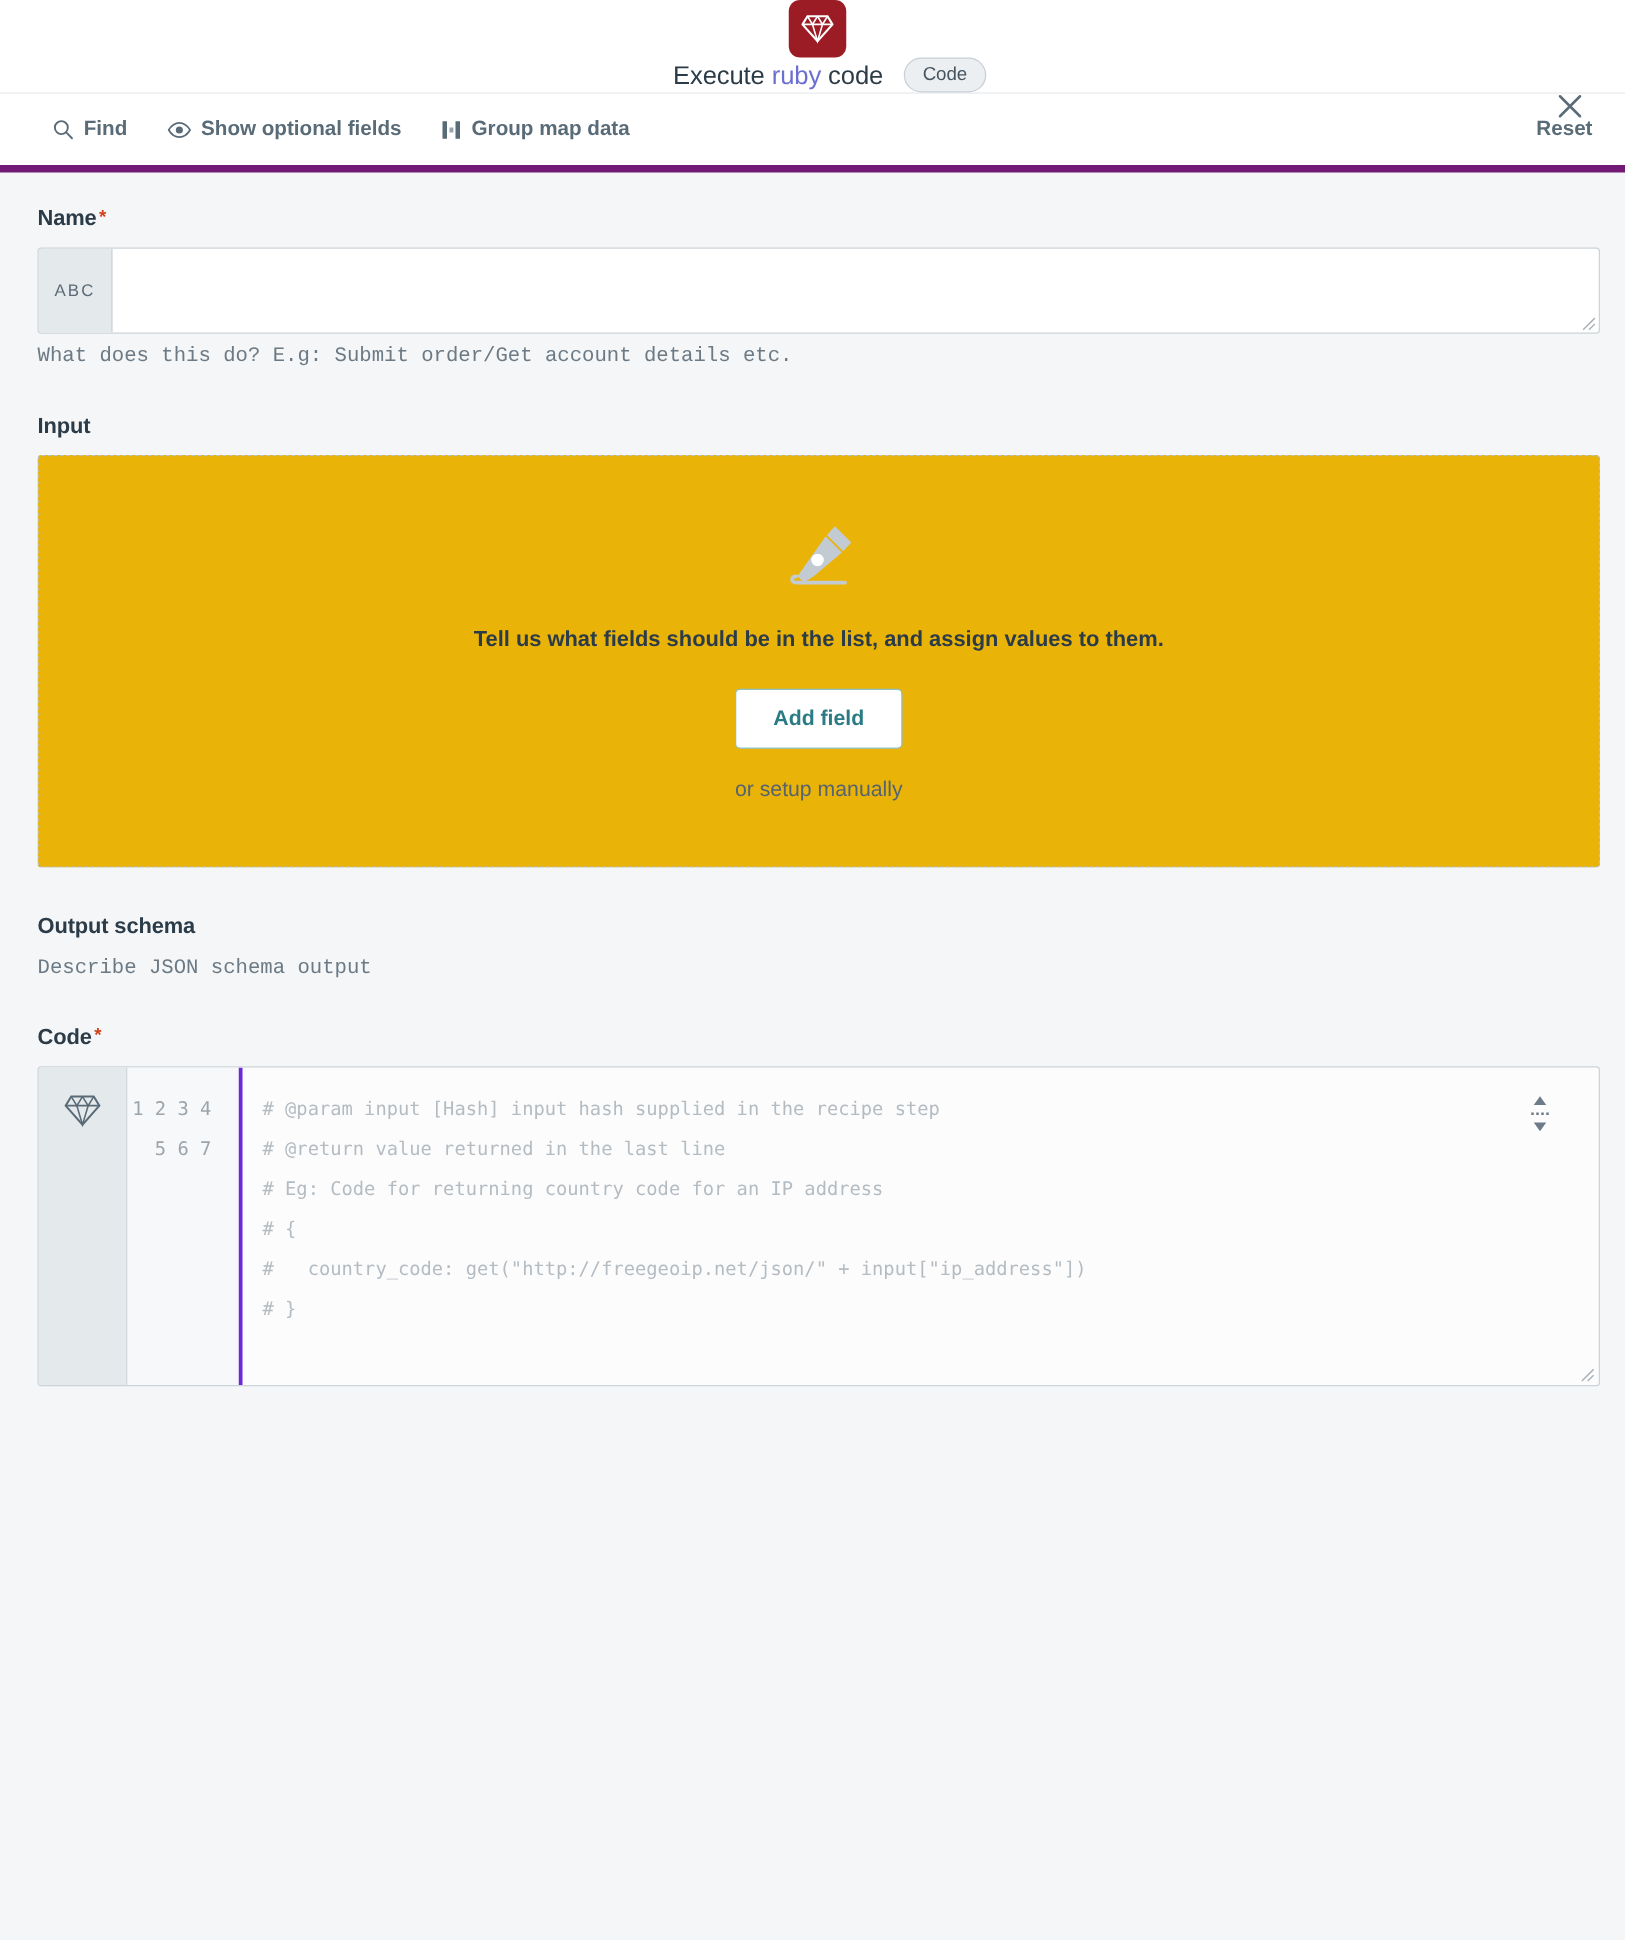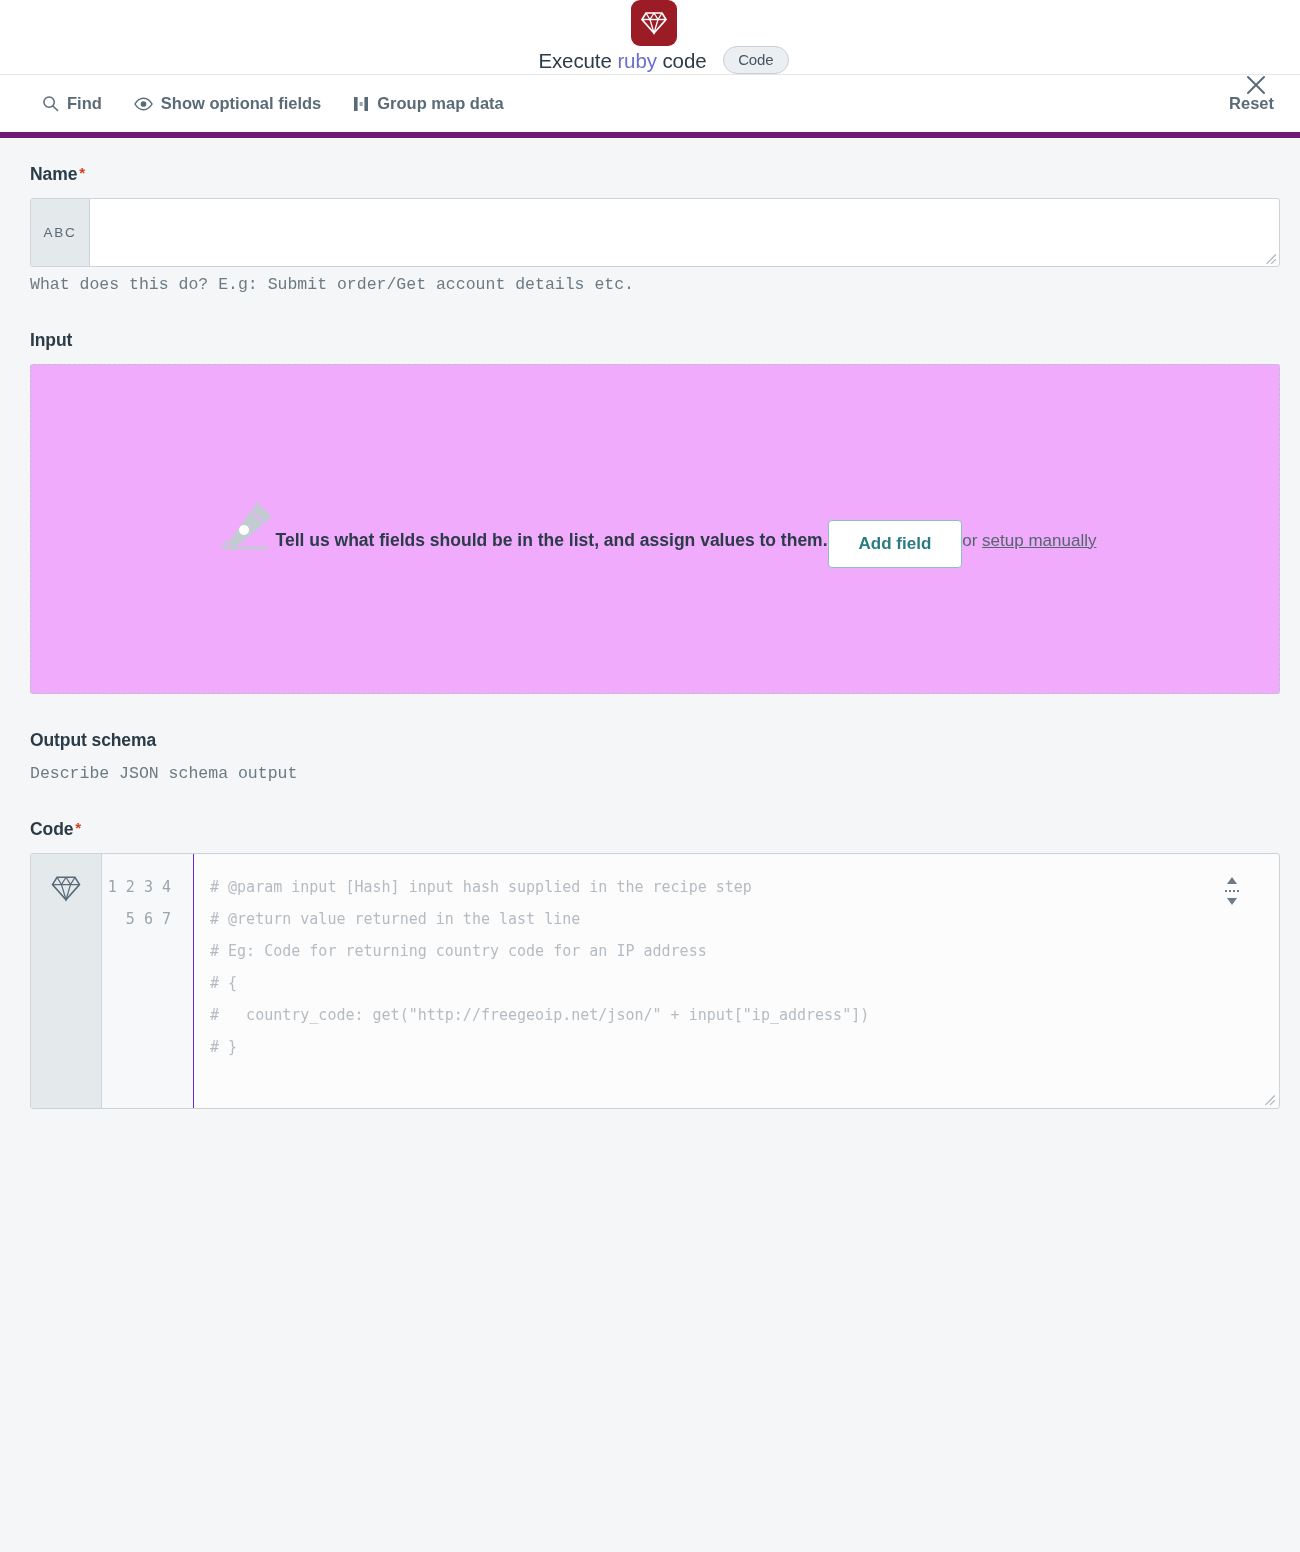--- a/index.html
+++ b/index.html
@@ -144,25 +144,25 @@
   .hint {
     font-size: 16.5px;
     color: #6c7a85;
     margin-top: 8px;
     font-family: Liberation Mono, monospace;
   }
 
   
   .panel {
     border: 1px dashed #b9c2ca;
-    background: #f0abfc;
+    background: #eab308;
     border-radius: 3px;
     width: 1250px;
     display: flex;
-    flex-direction: row;
+    flex-direction: column;
     align-items: center;
     justify-content: center;
   }
   .panel-input { height: 330px; }
   .panel-output { height: 330px; }
   .panel-title {
     font-size: 17.5px;
     font-weight: bold;
     color: #2b3b47;
     margin-top: 22px;
@@ -179,21 +179,20 @@
     cursor: pointer;
     font-family: "Liberation Sans", sans-serif;
   }
   .or-line {
     margin-top: 23px;
     font-size: 17px;
     color: #56646f;
   }
   .or-line a {
     color: #56646f;
-    text-decoration: underline;
     cursor: pointer;
   }
   .section-gap { height: 36px; }
 
   
   .code-wrap {
     width: 1250px;
     border: 1px solid #ccd3d9;
     border-radius: 3px;
     background: #fcfcfd;
@@ -216,21 +215,21 @@
     width: 92px;
     background: #f7f8f9;
     padding-top: 17px;
     text-align: right;
     padding-right: 22px;
     font-family: "DejaVu Sans Mono", monospace;
     font-size: 15px;
     color: #9ba5ad;
     line-height: 32px;
     flex: 0 0 auto;
-    border-right: 1px solid #6d28d9;
+    border-right: 3px solid #6d28d9;
   }
   .codearea {
     flex: 1 1 auto;
     padding: 17px 0 0 16px;
     font-family: "DejaVu Sans Mono", monospace;
     font-size: 15px;
     line-height: 32px;
     color: #b4bcc2;
     white-space: pre;
     overflow: hidden;

